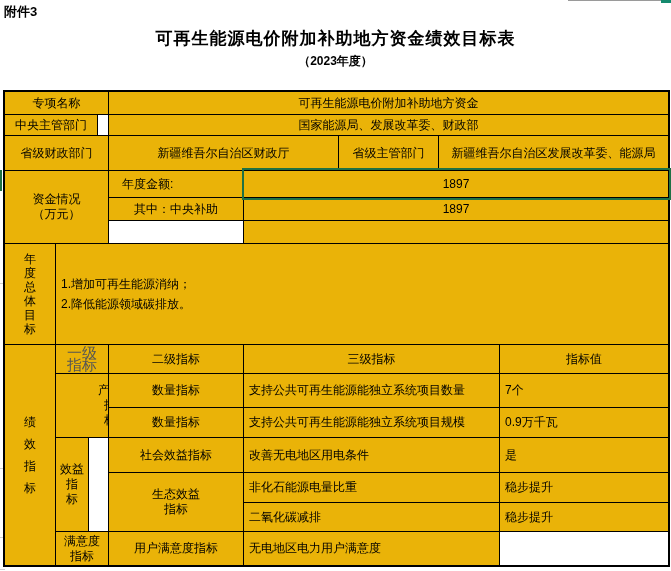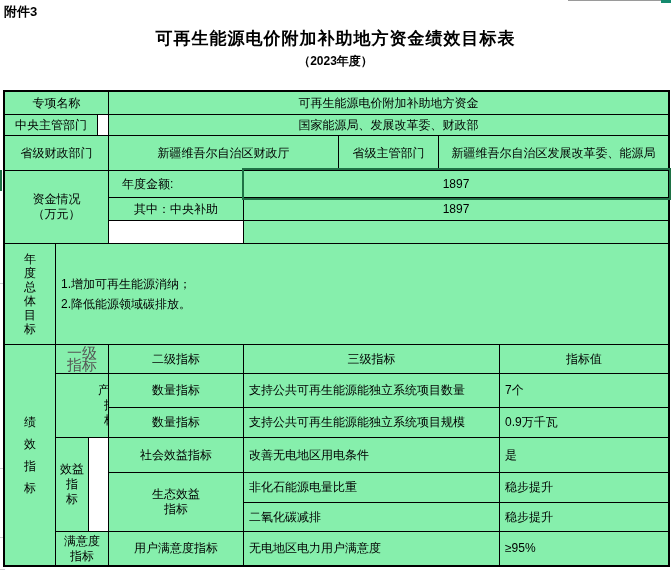--- a/index.html
+++ b/index.html
@@ -1,21 +1,21 @@
 <!DOCTYPE html>
 <html><head>
 <meta charset="utf-8">
 <style>
   html,body{margin:0;padding:0;background:#fff;}
   #stage{position:relative;width:671px;height:571px;background:#ffffff;overflow:hidden;
          font-family:"Liberation Sans","DejaVu Sans",sans-serif;color:#000;}
   .attach{position:absolute;left:4px;top:3px;font-size:13px;font-weight:bold;}
   .title{position:absolute;left:0;top:27px;width:671px;text-align:center;font-size:17px;font-weight:bold;letter-spacing:1px;}
   .subtitle{position:absolute;left:0;top:53px;width:671px;text-align:center;font-size:12px;font-weight:bold;}
-  .cell{position:absolute;box-sizing:border-box;border:1px solid #000;background:#86efac;
+  .cell{position:absolute;box-sizing:border-box;border:1px solid #000;background:#eab308;
         display:flex;align-items:center;justify-content:center;font-size:12px;line-height:15px;text-align:center;}
   .pre{white-space:pre-line;}
   .alignL{justify-content:flex-start;text-align:left;padding-left:5px;}
   .alignR{justify-content:flex-end;text-align:right;padding-right:5px;margin-top:29px;}
   .vtext{white-space:pre-line;line-height:14px;}
   .vtext-wide{white-space:pre-line;line-height:22px;}
   .hdr1{font-size:15px;line-height:12px;color:#555;}
   .goal{align-items:center;}
   .outer-border{position:absolute;left:3px;top:90px;width:667px;height:477px;box-sizing:border-box;
         border:2px solid #000;background:transparent;pointer-events:none;z-index:5;}
@@ -103,19 +103,18 @@
   <div class="cell alignL" style="left:243px;top:472px;width:257px;height:31px;">非化石能源电量比重</div>
   <div class="cell alignL" style="left:499px;top:472px;width:170px;height:31px;">稳步提升</div>
 
   <div class="cell alignL" style="left:243px;top:502px;width:257px;height:30px;">二氧化碳减排</div>
   <div class="cell alignL" style="left:499px;top:502px;width:170px;height:30px;">稳步提升</div>
 
   <div class="cell pre" style="left:55px;top:531px;width:54px;height:35px;">满意度
 指标</div>
   <div class="cell alignL" style="left:243px;top:531px;width:257px;height:35px;">无电地区电力用户满意度</div>
   <div class="cell" style="left:108px;top:531px;width:136px;height:35px;">用户满意度指标</div>
-  <div class="cell alignL" style="left:499px;top:531px;width:170px;height:35px;">≥95%</div>
 
   <div class="outer-border"></div>
   <div class="sel-border" style="border-color: rgb(31, 113, 69);"></div>
   <div class="row-ind" style="background: rgb(31, 113, 69);"></div>
 
 </div>
 
 </body></html>

